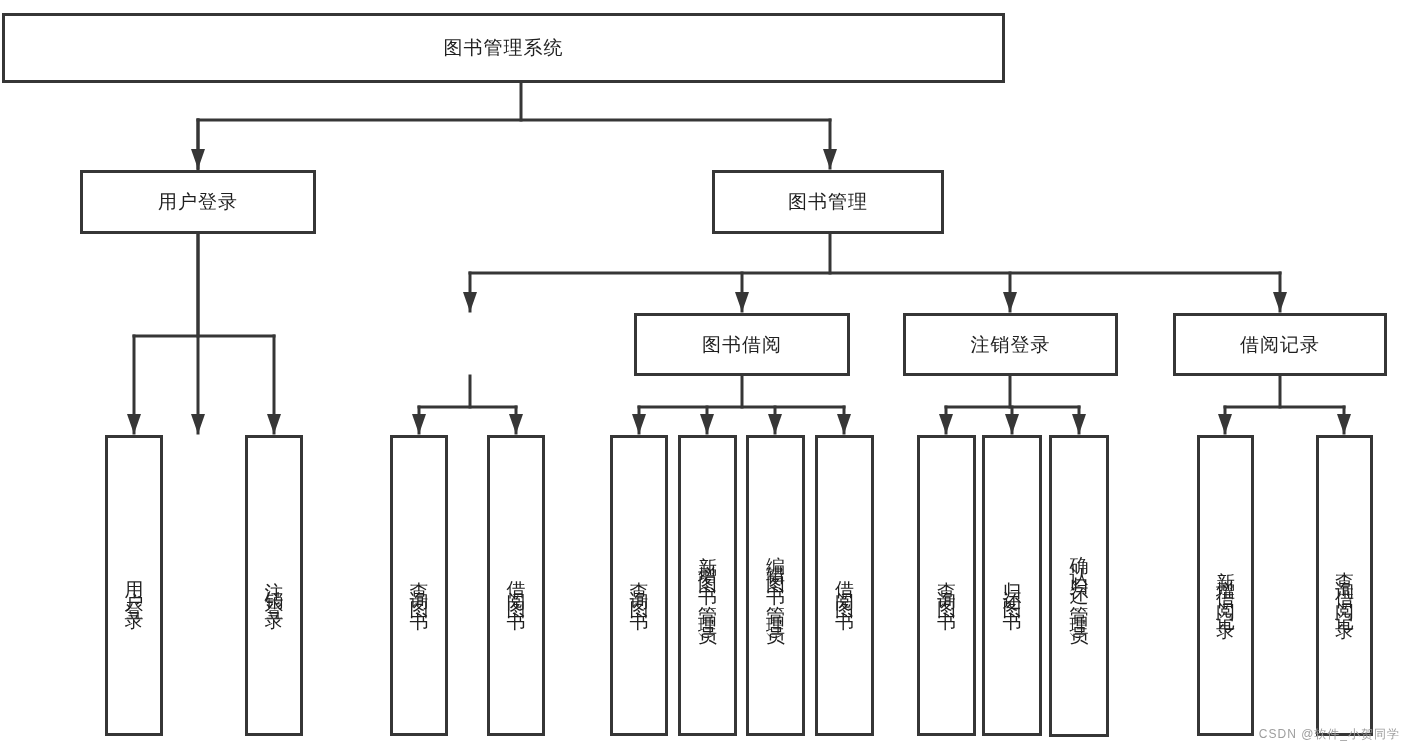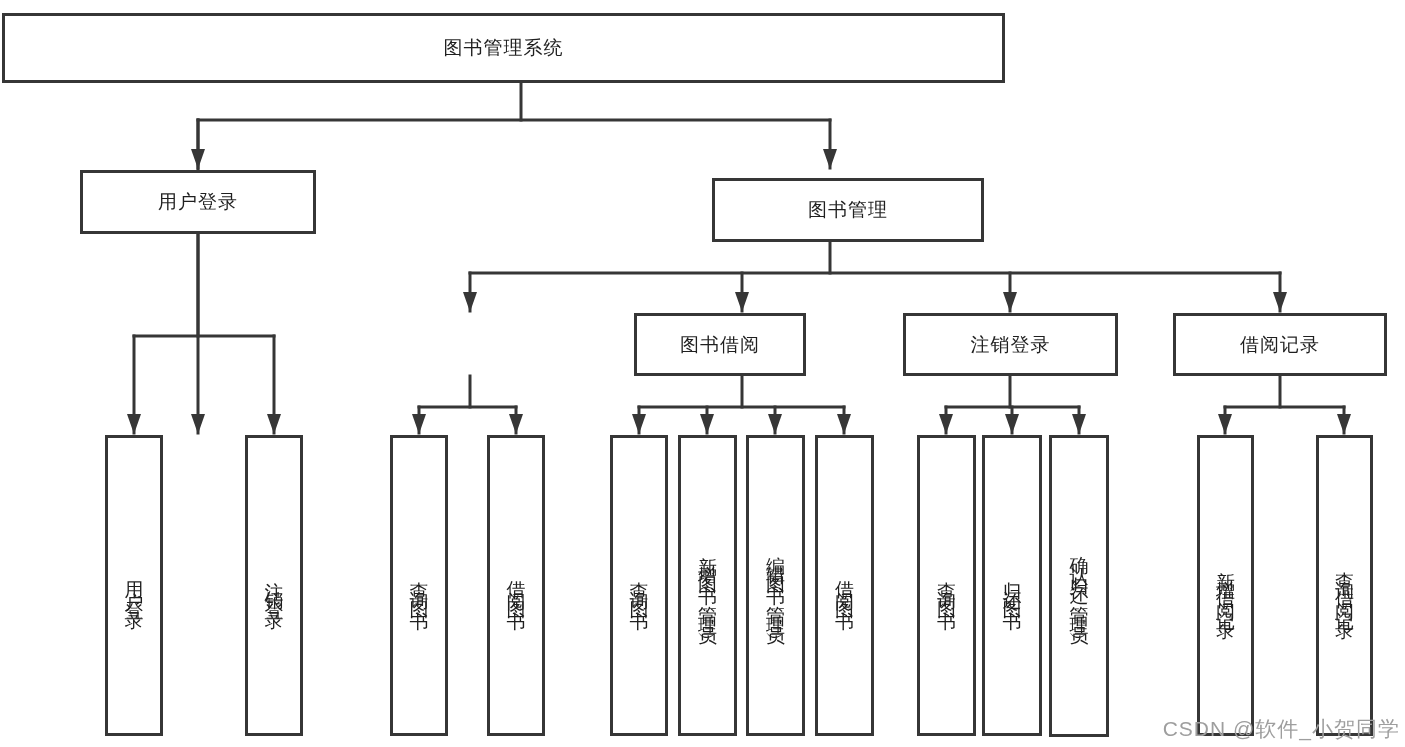--- a/index.html
+++ b/index.html
@@ -28,42 +28,42 @@
   .v-label {
     writing-mode:vertical-rl;
     text-orientation:mixed;
     font-size:19px;
     letter-spacing:10px;
     white-space:nowrap;
   }
   
   #n-root   { left:2px;   top:13px;  width:1003px; height:70px; }
   #n-l2-0   { left:80px;   top:170px; width:236px;  height:64px; }
-  #n-l2-1   { left:712px;  top:178px; width:272px;  height:64px; }
+  #n-l2-1   { left:712px;  top:170px; width:232px;  height:64px; }
   #n-l3-0   { left:363px;  top:313px; width:215px;  height:63px; }
-  #n-l3-1   { left:634px;  top:313px; width:172px;  height:63px; }
+  #n-l3-1   { left:634px;  top:313px; width:216px;  height:63px; }
   #n-l3-2   { left:903px;  top:313px; width:215px;  height:63px; }
   #n-l3-3   { left:1173px; top:313px; width:214px;  height:63px; }
   #lf-0-0   { left:105px;  top:435px; width:58px;   height:301px; }
   #lf-0-1   { left:245px;  top:435px; width:58px;   height:301px; }
   #lf-1-0   { left:390px;  top:435px; width:58px;   height:301px; }
   #lf-1-1   { left:487px;  top:435px; width:58px;   height:301px; }
   #lf-2-0   { left:610px;  top:435px; width:58px;   height:301px; }
   #lf-2-1   { left:678px;  top:435px; width:59px;   height:301px; }
   #lf-2-2   { left:746px;  top:435px; width:59px;   height:301px; }
   #lf-2-3   { left:815px;  top:435px; width:59px;   height:301px; }
   #lf-3-0   { left:917px;  top:435px; width:59px;   height:301px; }
   #lf-3-1   { left:982px;  top:435px; width:60px;   height:301px; }
   #lf-3-2   { left:1049px; top:435px; width:60px;   height:302px; }
   #lf-4-0   { left:1197px; top:435px; width:57px;   height:301px; }
   #lf-4-1   { left:1316px; top:435px; width:57px;   height:301px; }
   .watermark {
     position:absolute;
     right:5px; bottom:4px;
-    font-size:21px;
+    font-size:12px;
     color:#9e9e9e;
     letter-spacing:1px;
     white-space:nowrap;
   }
 </style>
 </head>
 <body>
 
 <div class="canvas">
 

